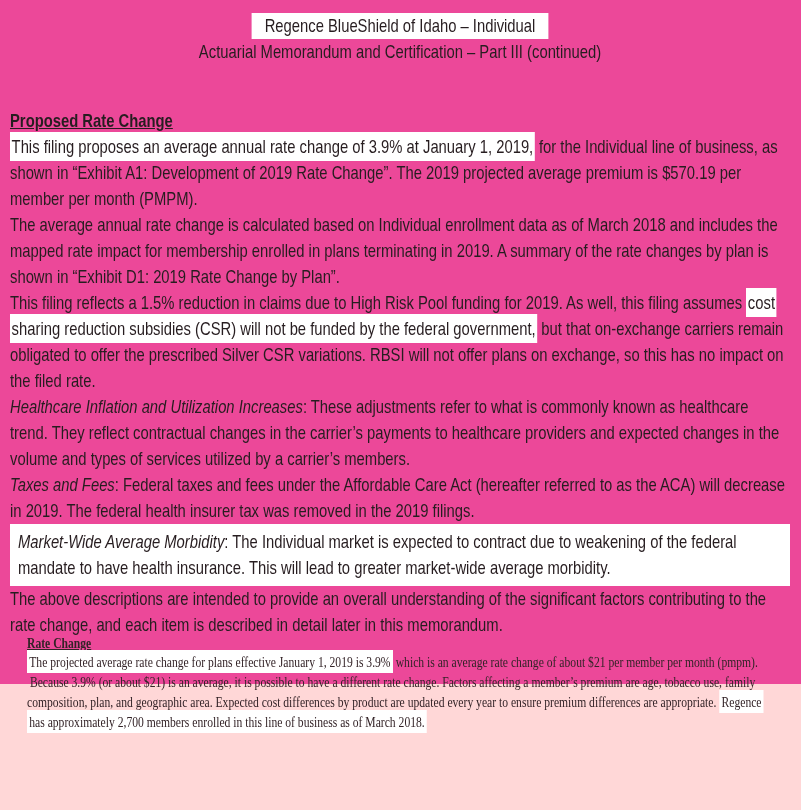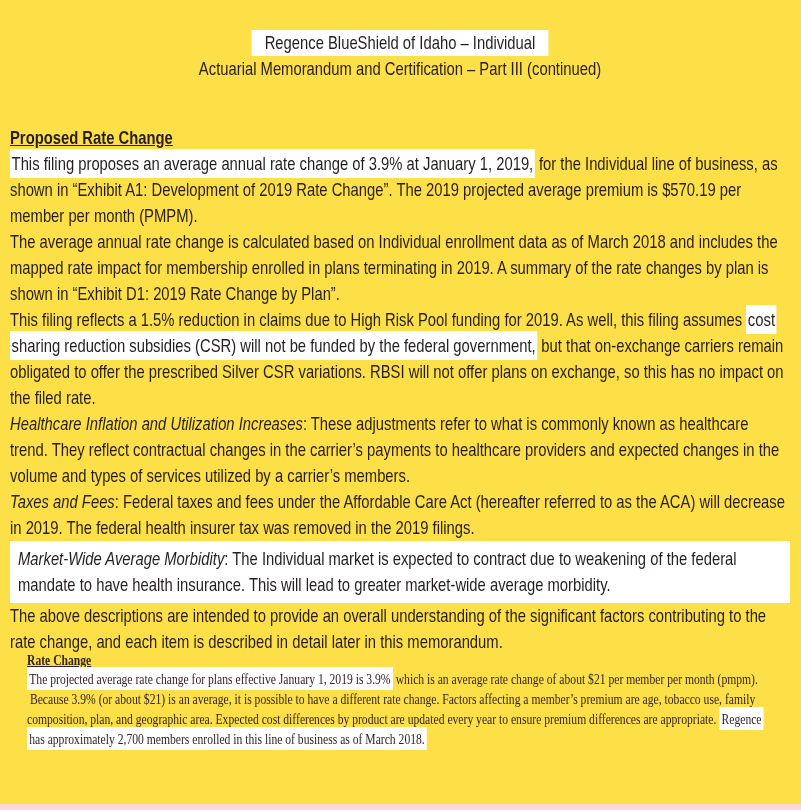--- a/index.html
+++ b/index.html
@@ -8,24 +8,24 @@
   }
   body {
     width: 801px;
     height: 810px;
     overflow: hidden;
     background: #ffd7d7;
   }
   .page {
     position: relative;
     width: 801px;
-    height: 804px;
+    height: 684px;
     box-sizing: border-box;
-    padding-top: 30px;
-    background: #fde047;
+    padding-top: 13px;
+    background: #ec4899;
   }
 
   
   .sans-block {
     font-family: "Liberation Sans", "DejaVu Sans", sans-serif;
     font-size: 18.5px;
     line-height: 26px;
     color: #271d20;
     width: 975px;
     margin-left: 10px;

